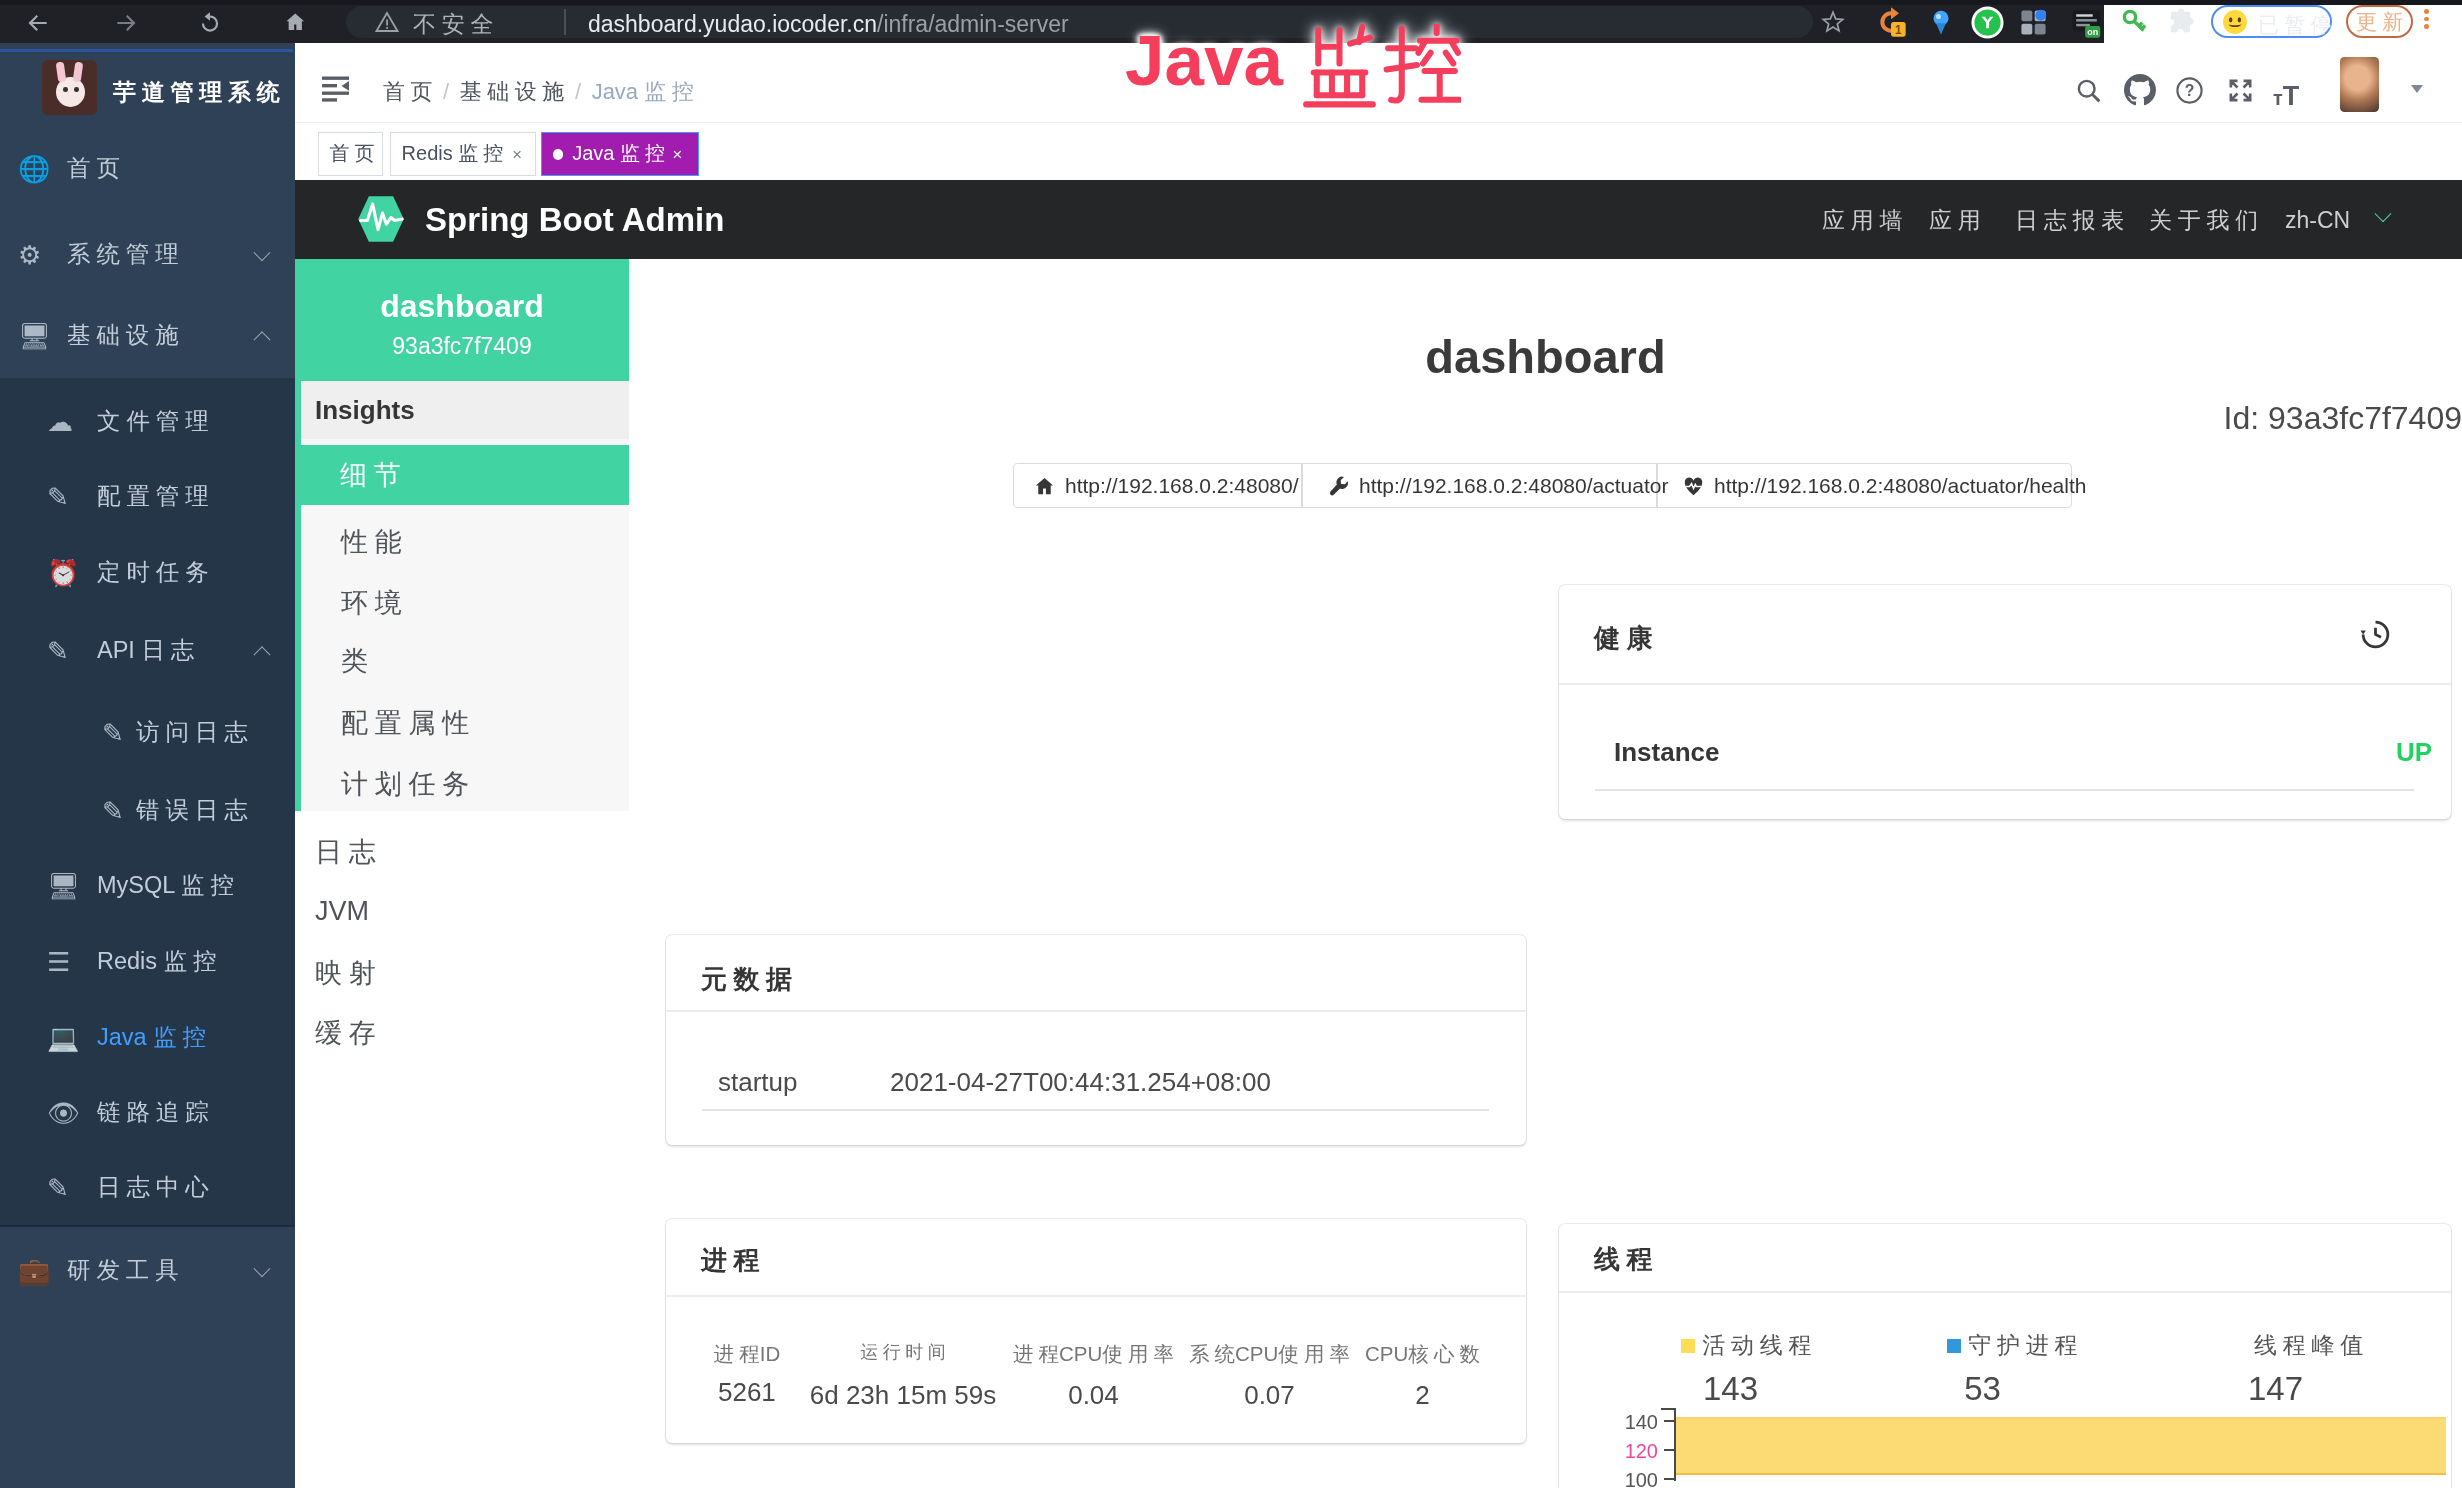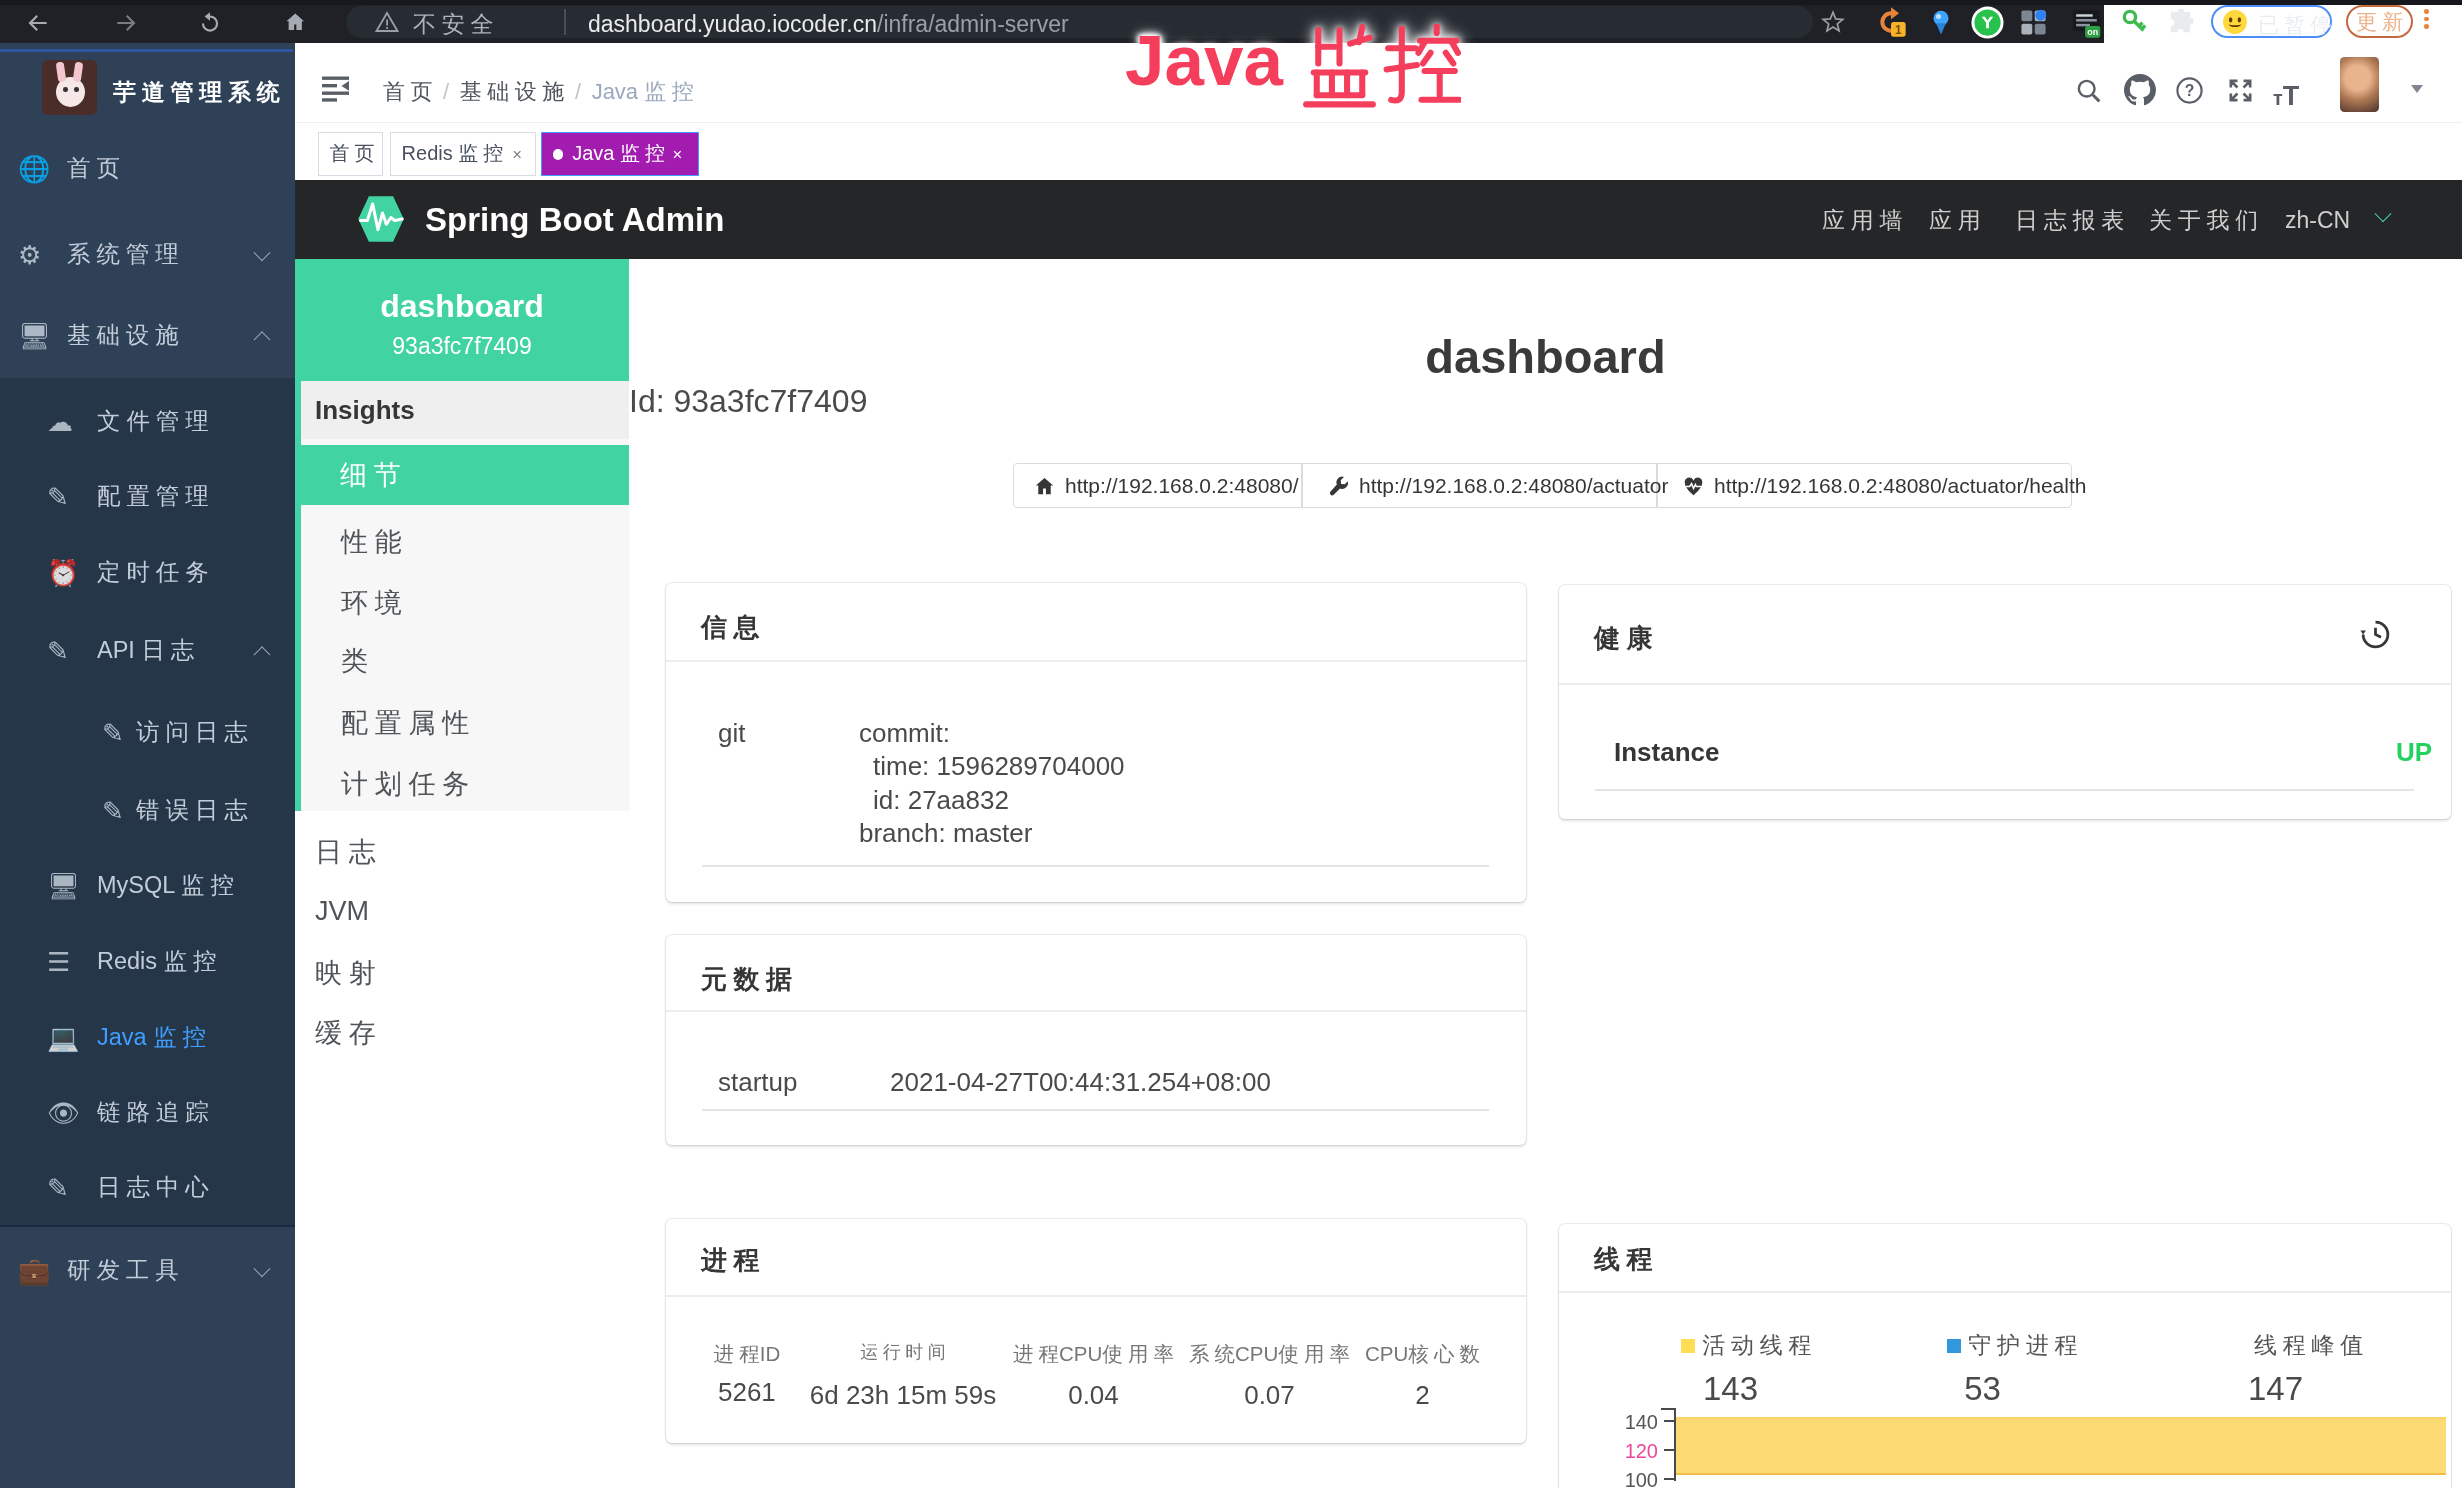--- a/index.html
+++ b/index.html
@@ -274,49 +274,39 @@
   <div class="sbi" style="left:46px;top:446px"><span class="cj">配置属性</span></div>
   <div class="sbi" style="left:46px;top:507px"><span class="cj">计划任务</span></div>
   <div class="sbi" style="left:20px;top:575px"><span class="cj">日志</span></div>
   <div class="sbi" style="left:20px;top:637px">JVM</div>
   <div class="sbi" style="left:20px;top:696px"><span class="cj">映射</span></div>
   <div class="sbi" style="left:20px;top:756px"><span class="cj">缓存</span></div>
 </div>
 
 <div class="abs" id="content">
   <div class="abs" style="left:0;width:1833px;top:70px;text-align:center;font-size:47px;font-weight:bold;color:#3a3a3a">dashboard</div>
-  <div class="abs" style="left:0;width:1833px;top:124px;text-align:left;font-size:32px;color:#4a4a4a">Id: 93a3fc7f7409</div>
+  <div class="abs" style="left:0;width:1833px;top:141px;text-align:right;font-size:32px;color:#4a4a4a">Id: 93a3fc7f7409</div>
 
   <div class="abs" style="left:384px;top:204px;width:1059px;height:45px;border:1.5px solid #dbdbdb;border-radius:4.6px;background:#fff"></div>
   <div class="abs" style="left:672px;top:204px;width:1.5px;height:45px;background:#dbdbdb"></div>
   <div class="abs" style="left:1027px;top:204px;width:1.5px;height:45px;background:#dbdbdb"></div>
   <svg class="abs" style="left:404px;top:216px" width="23" height="23" viewBox="0 0 24 24">
       <path d="M12 3l-9 8h2.5v9h5v-6h3v6h5v-9H21z" fill="#363636"></path>
     </svg>
     <div class="abs" style="left:436px;top:215px;font-size:21px;color:#363636">http://192.168.0.2:48080/</div>
   <svg class="abs" style="left:698px;top:216px" width="23" height="23" viewBox="0 0 24 24">
       <path d="M21.6 6.6a6 6 0 0 1-8 7.4L7 20.6a2.3 2.3 0 0 1-3.3-3.3L10.3 10a6 6 0 0 1 7.4-8l-3.4 3.4 .4 3.9 3.9.4z" fill="#363636"></path>
     </svg>
     <div class="abs" style="left:730px;top:215px;font-size:21px;color:#363636">http://192.168.0.2:48080/actuator</div>
   <svg class="abs" style="left:1053px;top:216px" width="23" height="23" viewBox="0 0 24 24">
       <path d="M12 21S3 14 3 8.5A4.5 4.5 0 0 1 12 6a4.5 4.5 0 0 1 9 2.5C21 14 12 21 12 21z" fill="#363636"></path>
       <path d="M4 12h4l2-3 2 5 2-4 1 2h5" stroke="#fff" stroke-width="1.6" fill="none"></path>
     </svg>
     <div class="abs" style="left:1085px;top:215px;font-size:21px;color:#363636">http://192.168.0.2:48080/actuator/health</div>
 
-  <div class="card" style="left:37px;top:324px;width:860px;height:319px">
-    <div class="chead cj" style="top:27px">信息</div>
-    <div class="cdiv" style="top:77px"></div>
-    <div class="t34 abs" style="left:52px;top:135px">git</div>
-    <div class="t34 abs" style="left:193px;top:135px">commit:</div>
-    <div class="t34 abs" style="left:207px;top:168px">time: 1596289704000</div>
-    <div class="t34 abs" style="left:207px;top:202px">id: 27aa832</div>
-    <div class="t34 abs" style="left:193px;top:235px">branch: master</div>
-    <div class="rline" style="left:36px;top:282px;width:787px"></div>
-  </div>
 
   <div class="card" style="left:930px;top:326px;width:892px;height:234px">
     <div class="chead cj" style="top:36px">健康</div>
     <svg class="abs" style="left:800px;top:33px" width="33" height="33" viewBox="0 0 24 24">
         <path d="M12 3a9 9 0 1 1-9 9" fill="none" stroke="#363636" stroke-width="2"></path>
         <path d="M3 12l-2-3h4z" fill="#363636"></path>
         <path d="M12 7v5l4 2" fill="none" stroke="#363636" stroke-width="2"></path>
       </svg>
     <div class="cdiv" style="top:98px"></div>
     <div class="abs" style="left:55px;top:152px;font-size:26px;font-weight:bold;color:#363636">Instance</div>

